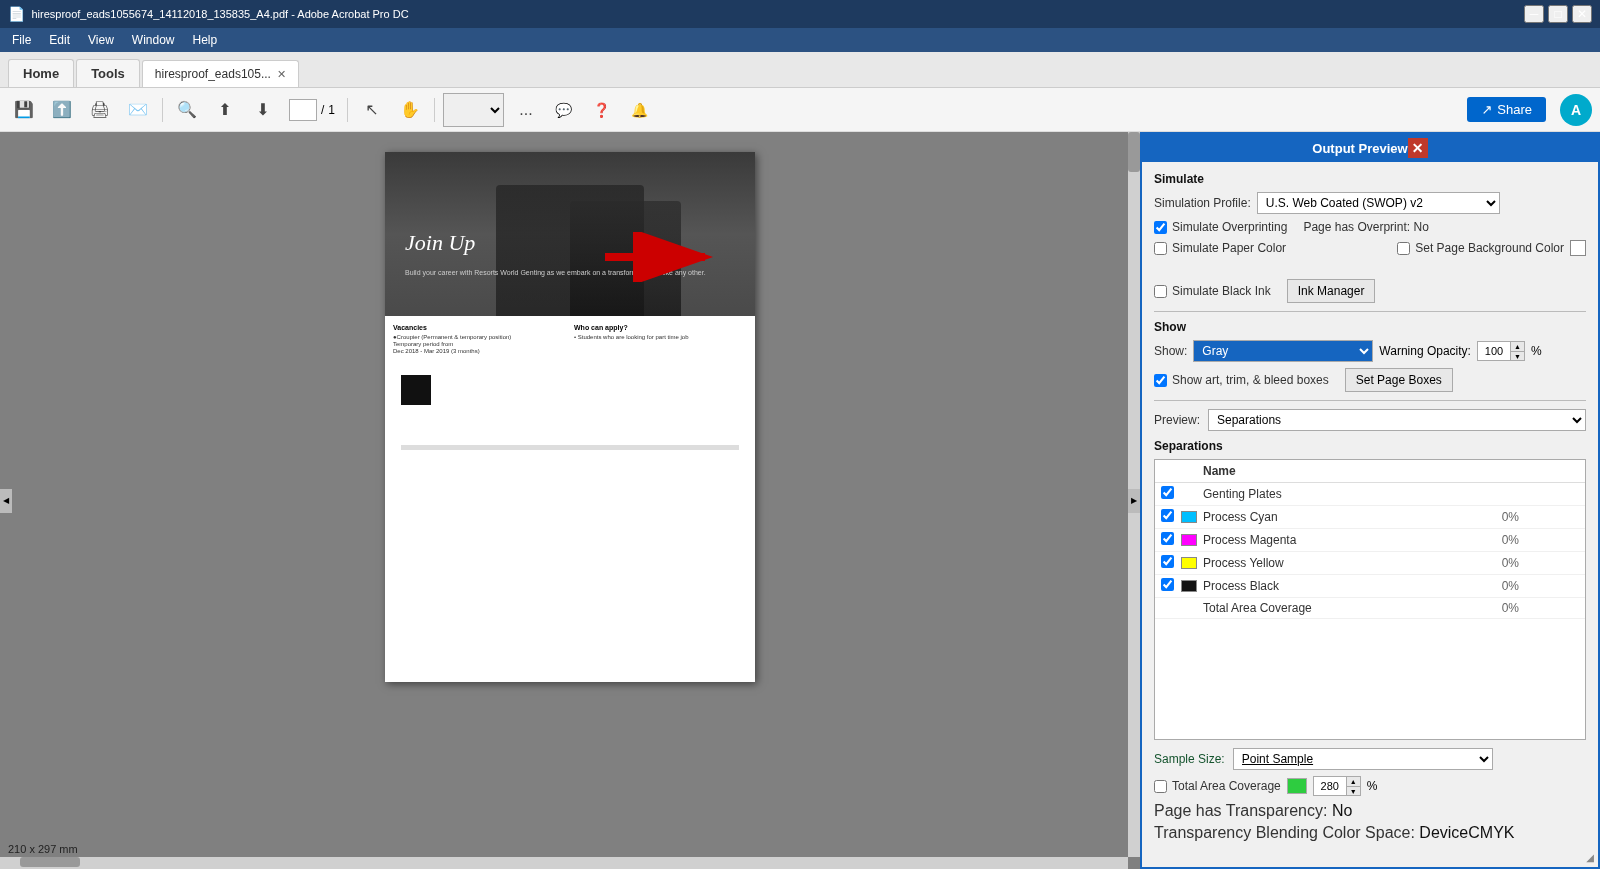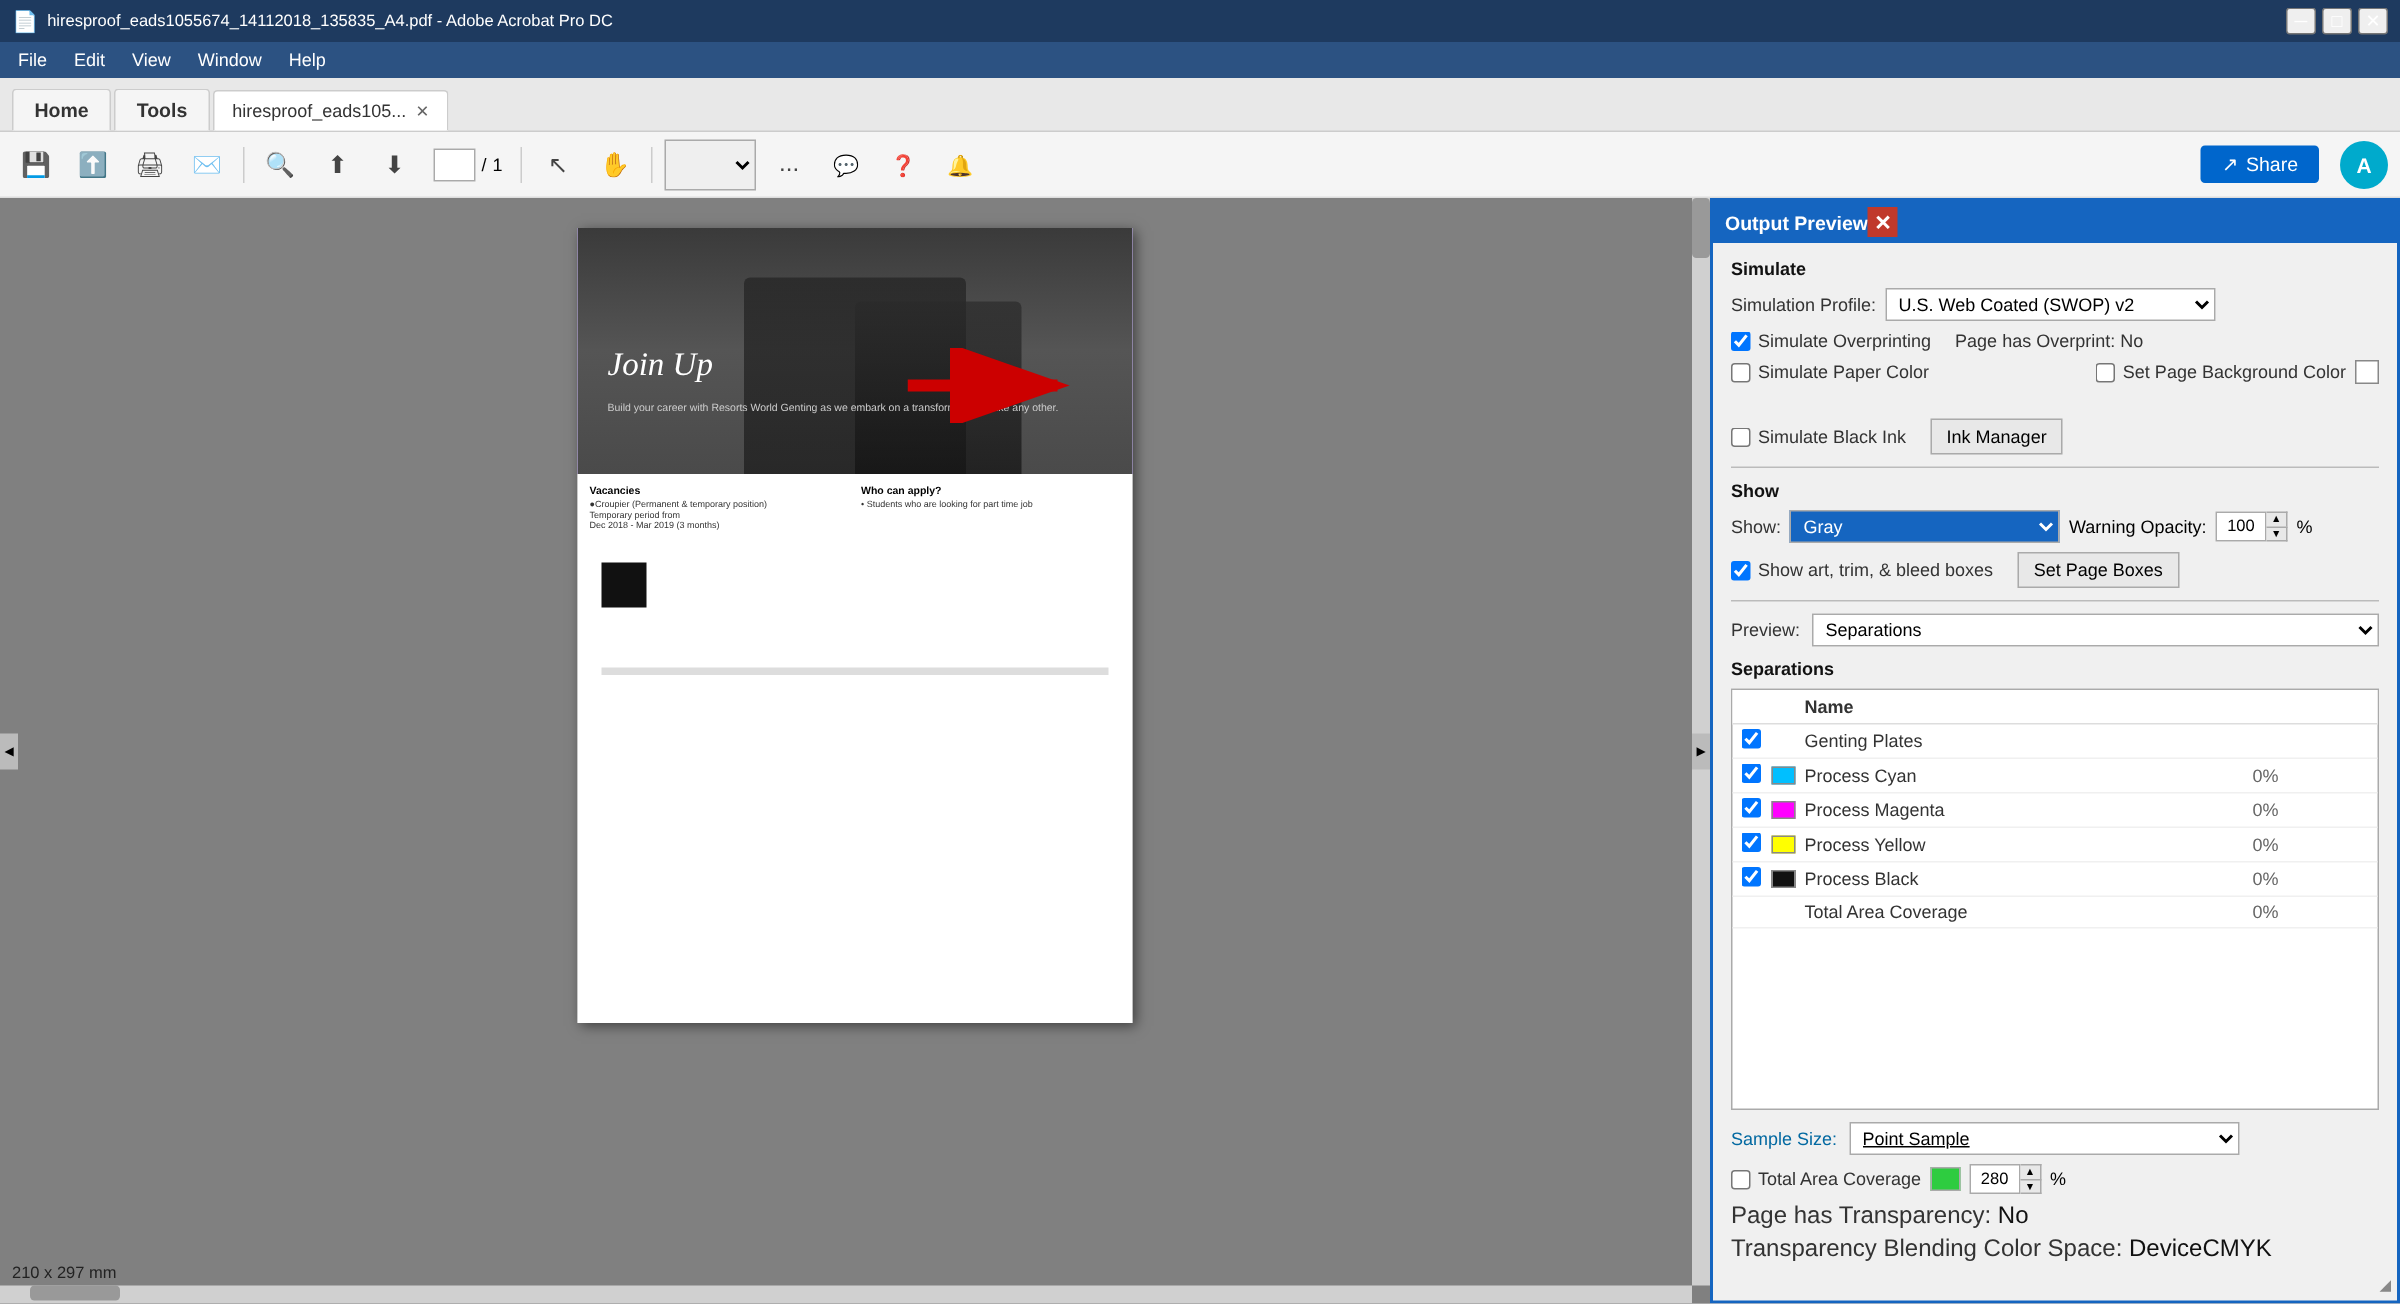--- a/index.html
+++ b/index.html
@@ -239,21 +239,21 @@
       display: flex;
       flex-direction: column;
       position: relative;
     }
     .panel-title-bar {
       background: #1565c0;
       color: white;
       height: 28px;
       display: flex;
       align-items: center;
-      justify-content: flex-start;
+      justify-content: center;
       padding: 0 8px;
       font-size: 13px;
       font-weight: bold;
     }
     .panel-close-btn {
       background: #c0392b;
       color: white;
       border: none;
       width: 20px;
       height: 20px;
@@ -269,21 +269,21 @@
     .form-row { display: flex; align-items: center; margin-bottom: 6px; gap: 6px; }
     .form-row label { font-size: 12px; color: #333; }
     .dropdown-select {
       border: 1px solid #aaa;
       background: white;
       padding: 2px 4px;
       font-size: 12px;
       height: 22px;
       cursor: pointer;
     }
-    .dropdown-select.wide { width: 220px; }
+    .dropdown-select.wide { width: 243px; }
     .checkbox-label { display: flex; align-items: center; gap: 5px; font-size: 12px; color: #333; cursor: pointer; }
     .checkbox-label input[type="checkbox"] { margin: 0; }
     .page-has-overprint { font-size: 12px; color: #333; }
     .row-flex { display: flex; align-items: center; gap: 16px; margin-bottom: 6px; }
     .row-flex-between { display: flex; align-items: center; justify-content: space-between; margin-bottom: 23px; }
     .ink-manager-btn {
       border: 1px solid #aaa;
       background: #e8e8e8;
       padding: 3px 10px;
       font-size: 12px;
@@ -350,21 +350,21 @@
     }
     .sep-row:last-child { border-bottom: none; }
     .sep-check { width: 20px; }
     .sep-swatch { width: 16px; height: 12px; margin-right: 6px; border: 1px solid #888; }
     .sep-name { flex: 1; }
     .sep-pct { width: 40px; text-align: right; color: #666; }
     .sep-extra { width: 30px; }
 
     
     .sample-row { display: flex; align-items: center; gap: 8px; margin-bottom: 6px; }
-    .sample-label { font-size: 12px; color: #0369a1; }
+    .sample-label { font-size: 12px; color: #14532d; }
 
     
     .total-cov-row { display: flex; align-items: center; gap: 6px; margin-bottom: 6px; }
     .green-swatch { width: 20px; height: 16px; background: #2ecc40; border: 1px solid #aaa; }
 
     
     .info-row { font-size: 16px; color: #333; margin-bottom: 4px; }
     .info-val { font-weight: normal; color: #111; }
 
     

